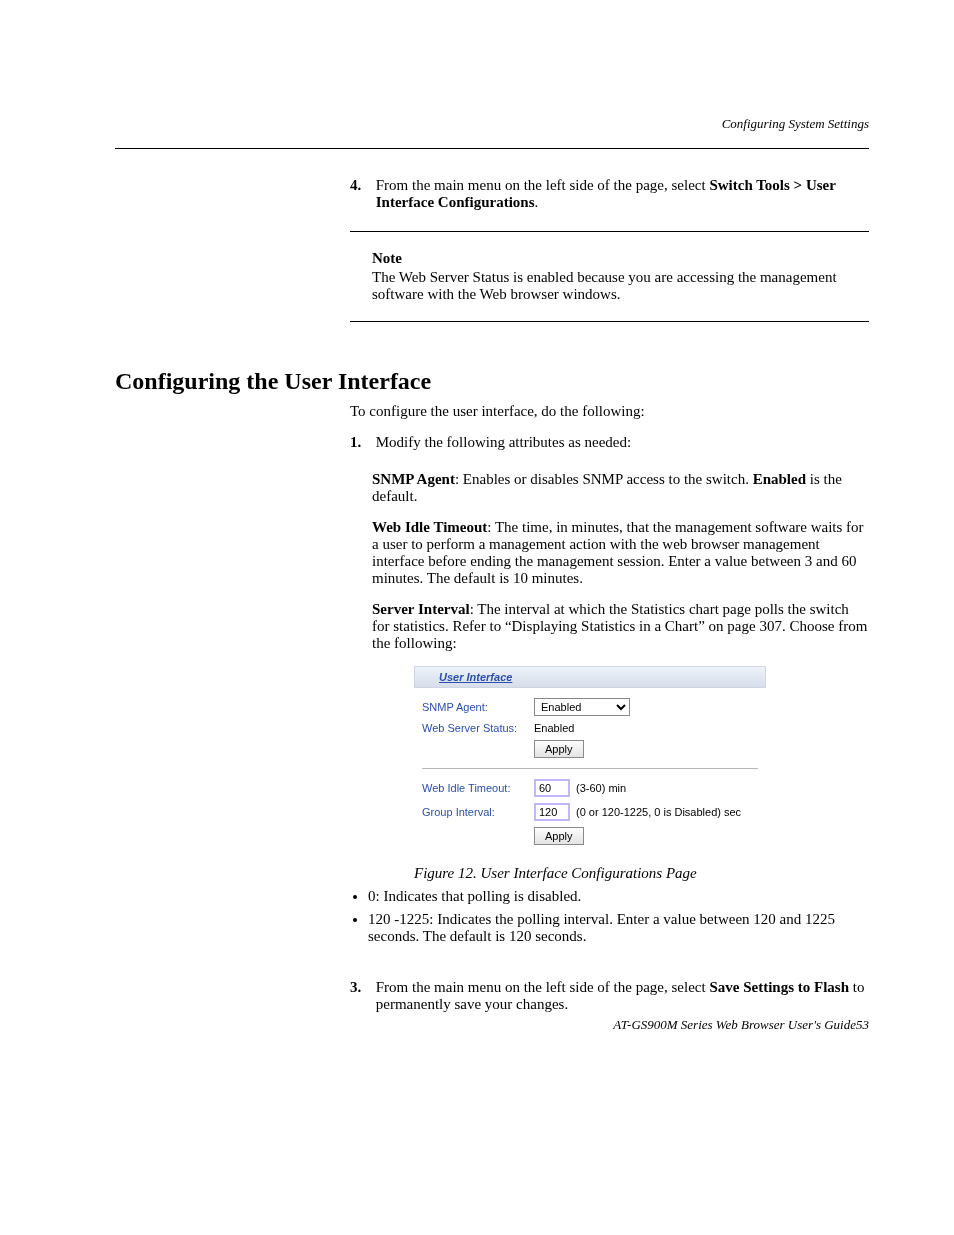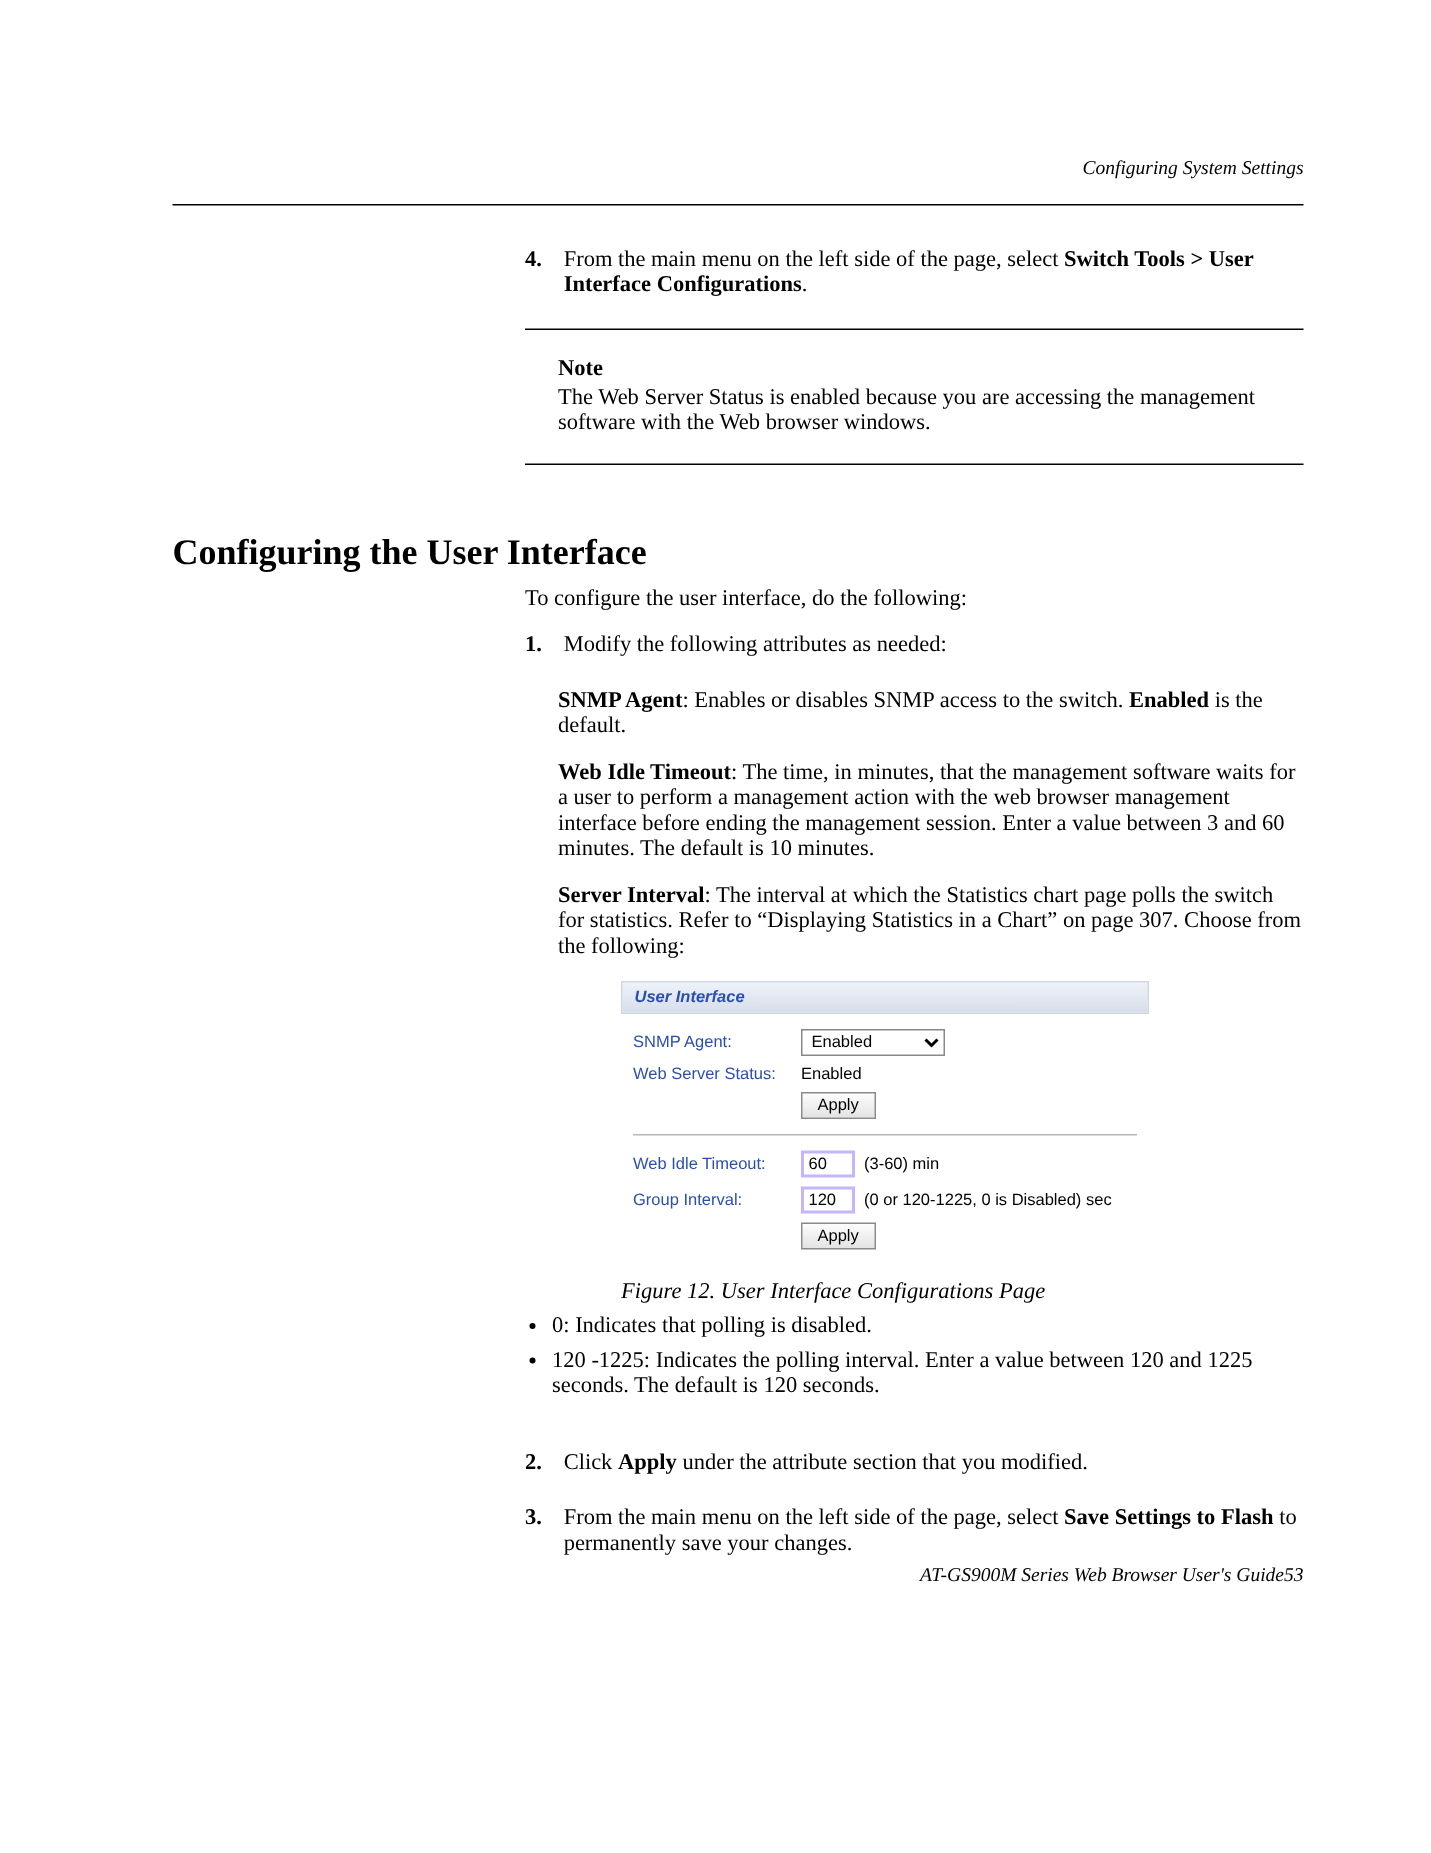--- a/index.html
+++ b/index.html
@@ -5,21 +5,21 @@
   * { box-sizing: border-box; }
   body {
     margin: 0;
     font-family: "Times New Roman", Times, serif;
     font-size: 15px;
     color: #000;
     background: #fff;
   }
   .page {
     width: 954px;
-    margin: 4px auto;
+    margin: 16px auto;
     padding: 88px 85px 60px 115px;
     position: relative;
   }
   .running-head {
     position: absolute;
     top: 100px;
     right: 85px;
     font-size: 13px;
     font-style: italic;
   }
@@ -68,25 +68,26 @@
   
   .ui-panel {
     width: 352px;
     margin-left: 64px;
     font-family: Arial, Helvetica, sans-serif;
     font-size: 11px;
     color: #000;
   }
   .ui-titlebar {
     background: linear-gradient(#eef2f9, #d7deea);
-    padding: 4px 8px;
+    padding: 4px 24px;
     font-weight: bold;
     font-style: italic;
     color: #2a4fb0;
     border: 1px solid #cfd6e3;
+    text-decoration: underline;
   }
   .ui-body { padding: 10px 8px 6px 8px; }
   .ui-row { display: flex; align-items: center; margin-bottom: 6px; }
   .ui-label { color: #2a4fb0; width: 112px; }
   .ui-value { }
   .ui-select {
     font-family: Arial, Helvetica, sans-serif;
     font-size: 11px;
     border: 1px solid #888;
     background: #fff;
@@ -203,26 +204,20 @@
       </div>
     </div>
 
     <div style="margin-left:64px; margin-top:14px; font-size:15px;font-style:italic;">Figure 12. User Interface Configurations Page</div>
 
     <ul class="bullet-list">
       <li>0: Indicates that polling is disabled.</li>
       <li>120 -1225: Indicates the polling interval. Enter a value between 120 and 1225 seconds. The default is 120 seconds.</li>
     </ul>
 
-    <div class="step-block">
-      <span class="step-num">2.</span>
-      <span class="step-text">
-        <span>Click </span><span style="font-weight:bold">Apply</span><span> under the attribute section that you modified.</span>
-      </span>
-    </div>
 
     <div class="step-block">
       <span class="step-num">3.</span>
       <span class="step-text">
         <span>From the main menu on the left side of the page, select </span><span style="font-weight:bold">Save Settings to Flash</span><span> to permanently save your changes.</span>
       </span>
     </div>
 
   </div>
 

